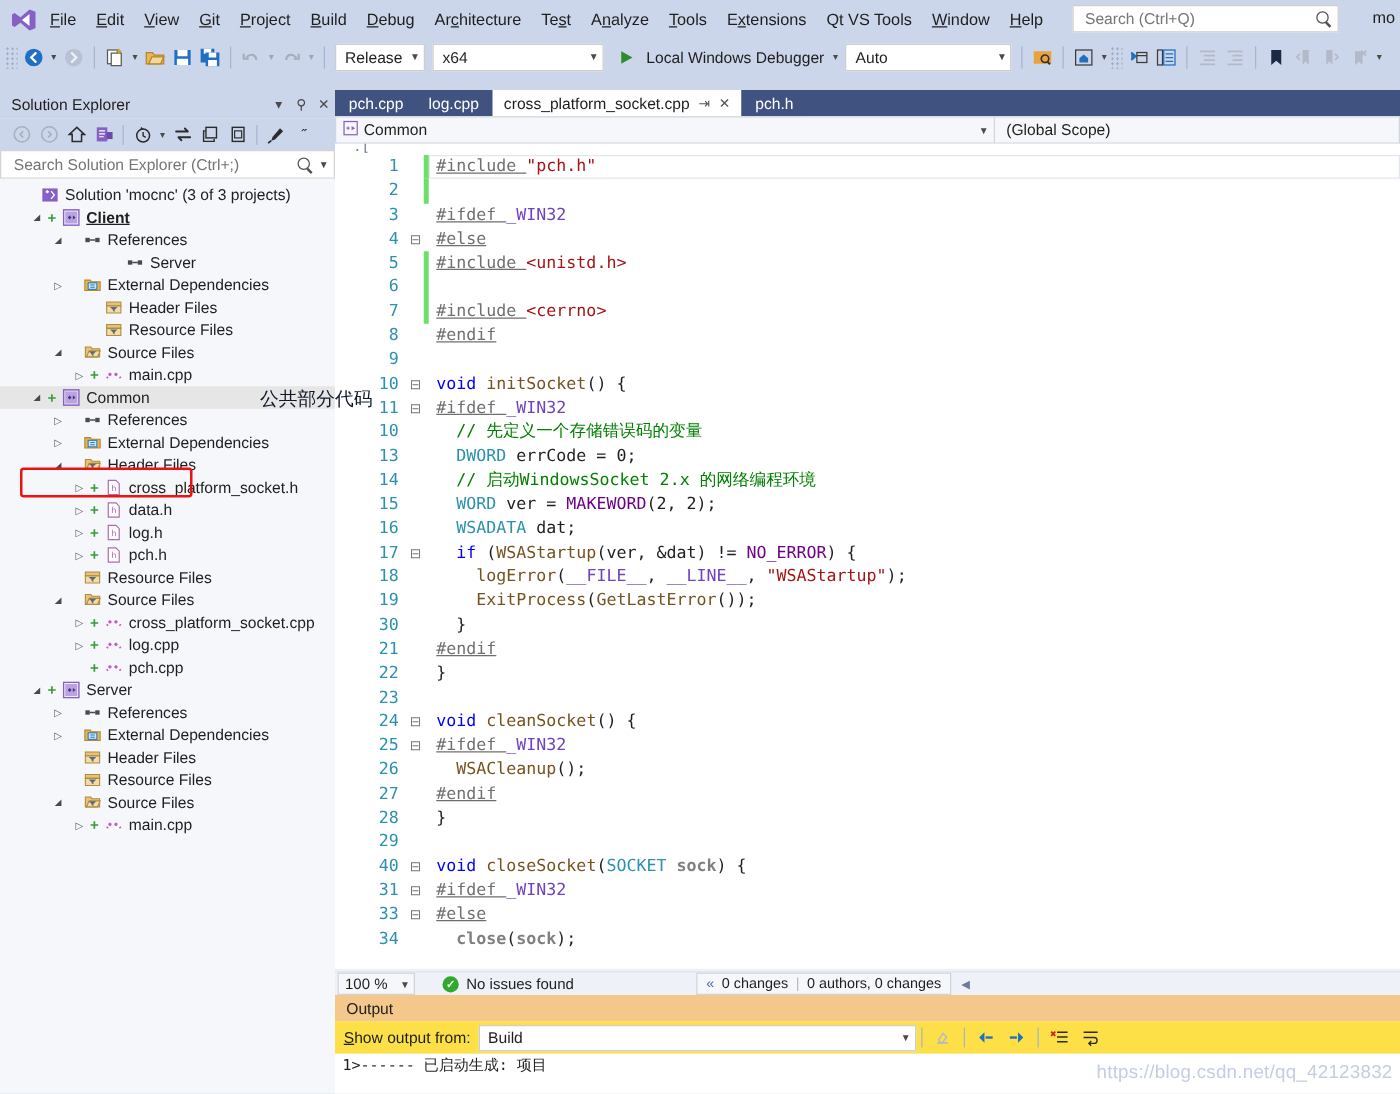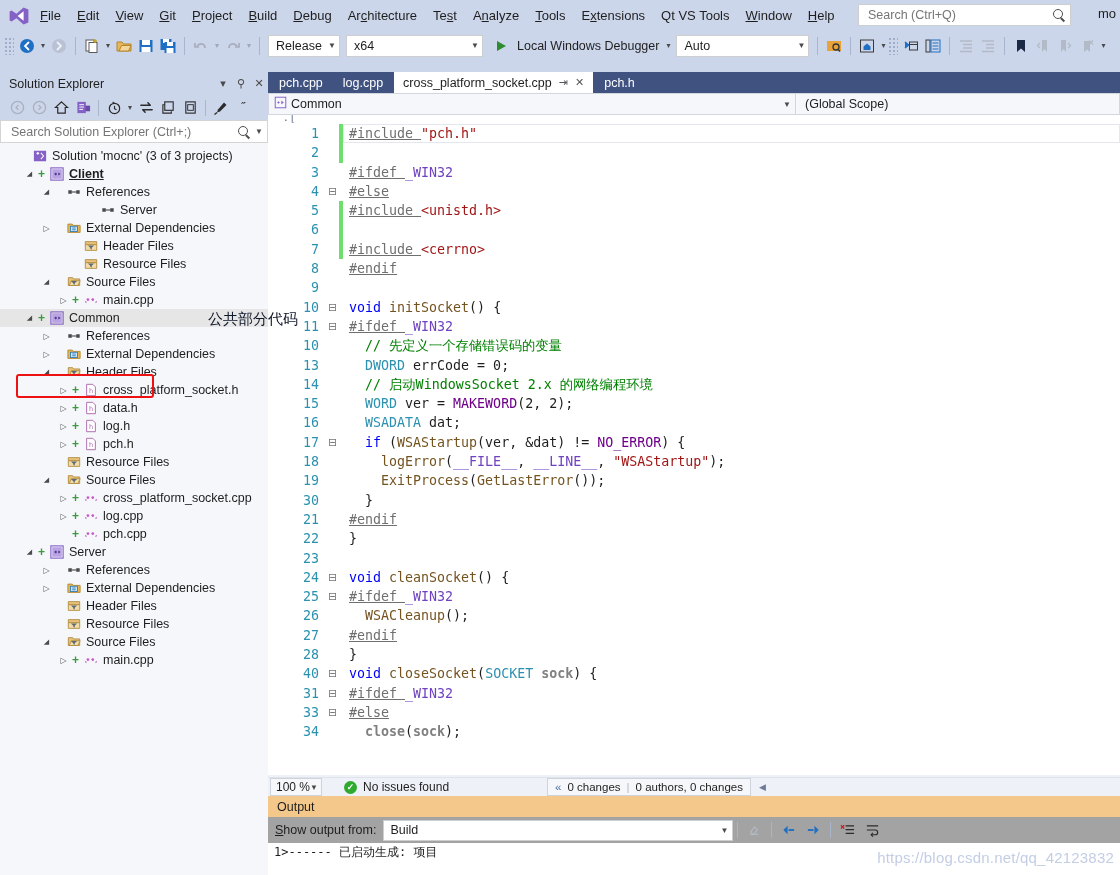--- a/index.html
+++ b/index.html
@@ -148,37 +148,37 @@
   .str  { color:#a31515; }
   .cmt  { color:#008000; }
   .pl   { color:#1e1e1e; }
   .idg  { color:#808080;font-weight:bold; }
 
   
   .ed-status {
     position:absolute; left:0; bottom:79px; right:0; height:19px; background:#eef1f8;
     display:flex; align-items:center; font-size:12px; border-top:1px solid #e0e3ea;
   }
-  .zoom-box { width:52px; height:18px; border:1px solid #cfd3db; background:#f6f7fa; display:flex;
+  .zoom-box { width:62px; height:18px; border:1px solid #cfd3db; background:#f6f7fa; display:flex;
     align-items:center; padding:0 3px 0 5px; margin-left:2px; }
   .zoom-box .zv { flex:1; }
   .zoom-box .za { font-size:8px; color:#4a4a4a; }
   .issue { display:flex; align-items:center; gap:6px; margin-left:22px; }
   .ok-dot { width:13px;height:13px;border-radius:50%;background:#2eab2e;display:flex;
     align-items:center;justify-content:center;color:#fff;font-size:9px;font-weight:bold; }
   .chg-box { margin-left: 98px; height:18px; border:1px solid #cfd3db; background:#f6f7fa;
     display:flex; align-items:center; padding:0 7px; gap:6px; font-size:11.5px;}
   .chg-box .sep { color:#b6b9bf; }
   .tri-left { margin-left:8px; font-size:9px; color:#6d7a99; }
 
   
   .output { position:absolute; left:0; bottom:0; right:0; height:79px; background:#eef1f8; }
   .out-title { height:21px; background:#f3c88a; display:flex; align-items:center;
     padding-left:9px; font-size:12.5px; color:#1e1e1e; }
-  .out-toolbar { height:26px; background:#a3a3a3; display:flex; align-items:center; padding-left:7px; }
+  .out-toolbar { height:26px; background:#fde047; display:flex; align-items:center; padding-left:7px; }
   .out-toolbar .lab { font-size:12.5px; margin-right:7px; }
   .out-combo { width:350px; height:21px; background:#fff; border:1px solid #ccced0;
     display:flex; align-items:center; padding:0 4px 0 6px; font-size:12.5px; }
   .out-combo .cv{flex:1;}
   .out-combo .ca{font-size:8px;color:#4a4a4a;}
   .ob { width:25px;height:22px;display:flex;align-items:center;justify-content:center; }
   .ob-sep { width:1px;height:16px;background:#a9b4cd;margin:0 4px; }
   .out-body { height:32px; background:#fff; font-family:"DejaVu Sans Mono", monospace;
     font-size:12px; color:#1e1e1e; padding: 1px 0 0 6px; overflow:hidden; }
   .watermark {
@@ -854,20 +854,21 @@
           <div class="cl"><span class="gut">19</span><span class="fold"></span><span class="chg"></span><span class="txt"><span class="pl">    </span><span class="fn">ExitProcess</span><span class="pl">(</span><span class="fn">GetLastError</span><span class="pl">());</span></span></div>
           <div class="cl"><span class="gut">30</span><span class="fold"></span><span class="chg"></span><span class="txt"><span class="pl">  }</span></span></div>
           <div class="cl"><span class="gut">21</span><span class="fold"></span><span class="chg"></span><span class="txt"><span class="pp">#endif</span></span></div>
           <div class="cl"><span class="gut">22</span><span class="fold"></span><span class="chg"></span><span class="txt"><span class="pl">}</span></span></div>
           <div class="cl"><span class="gut">23</span><span class="fold"></span><span class="chg"></span><span class="txt"></span></div>
           <div class="cl"><span class="gut">24</span><span class="fold">⊟</span><span class="chg"></span><span class="txt"><span class="kw">void</span><span class="pl"> </span><span class="fn">cleanSocket</span><span class="pl">() {</span></span></div>
           <div class="cl"><span class="gut">25</span><span class="fold">⊟</span><span class="chg"></span><span class="txt"><span class="pp">#ifdef </span><span class="ppk">_WIN32</span></span></div>
           <div class="cl"><span class="gut">26</span><span class="fold"></span><span class="chg"></span><span class="txt"><span class="pl">  </span><span class="fn">WSACleanup</span><span class="pl">();</span></span></div>
           <div class="cl"><span class="gut">27</span><span class="fold"></span><span class="chg"></span><span class="txt"><span class="pp">#endif</span></span></div>
           <div class="cl"><span class="gut">28</span><span class="fold"></span><span class="chg"></span><span class="txt"><span class="pl">}</span></span></div>
+          <div class="cl"><span class="gut">29</span><span class="fold"></span><span class="chg"></span><span class="txt"></span></div>
           <div class="cl"><span class="gut">40</span><span class="fold">⊟</span><span class="chg"></span><span class="txt"><span class="kw">void</span><span class="pl"> </span><span class="fn">closeSocket</span><span class="pl">(</span><span class="typ">SOCKET</span><span class="pl"> </span><span class="idg">sock</span><span class="pl">) {</span></span></div>
           <div class="cl"><span class="gut">31</span><span class="fold">⊟</span><span class="chg"></span><span class="txt"><span class="pp">#ifdef </span><span class="ppk">_WIN32</span></span></div>
           <div class="cl"><span class="gut">33</span><span class="fold">⊟</span><span class="chg"></span><span class="txt"><span class="pp">#else</span></span></div>
           <div class="cl"><span class="gut">34</span><span class="fold"></span><span class="chg"></span><span class="txt"><span class="pl">  </span><span class="idg">close</span><span class="pl">(</span><span class="idg">sock</span><span class="pl">);</span></span></div>
         </div>
     </div>
 
     <div class="ed-status">
       <div class="zoom-box">
         <span class="zv">100 %</span>

